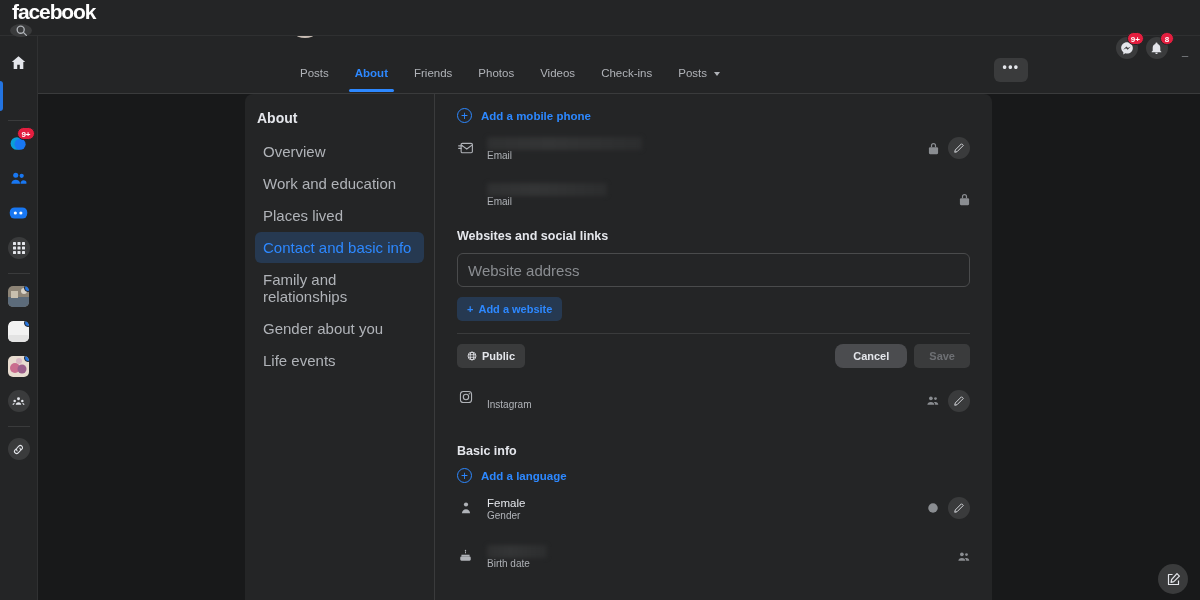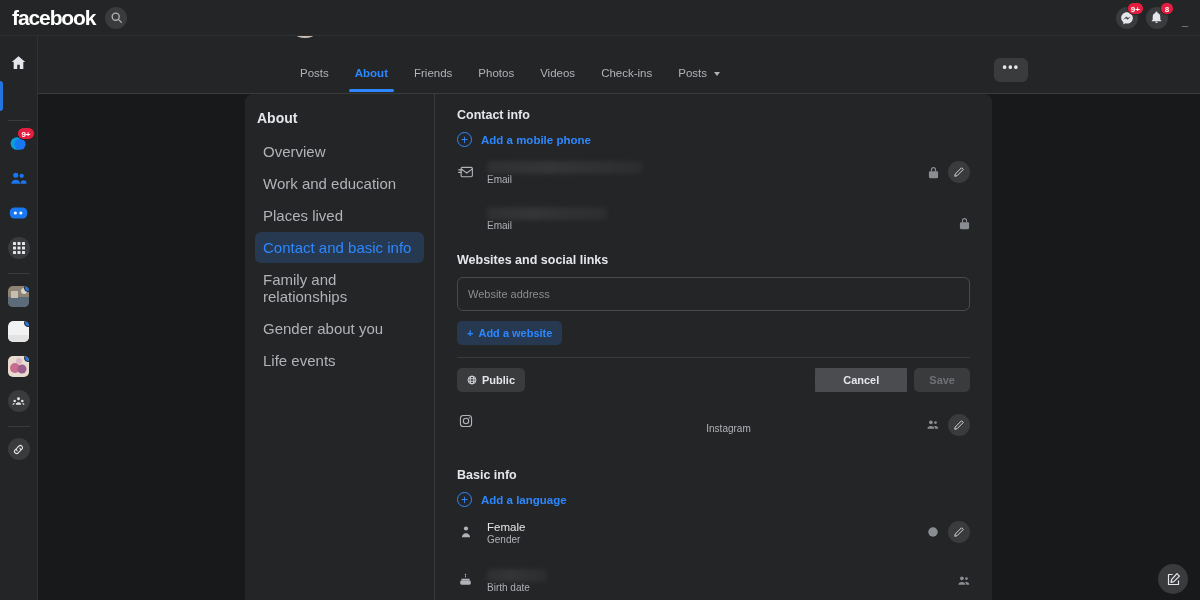--- a/index.html
+++ b/index.html
@@ -10,22 +10,23 @@
     overflow: hidden;
     color: #e4e6eb;
   }
   body { position: relative; }
 
   
   .topbar {
     position: absolute; top: 0; left: 0; width: 1200px; height: 36px;
     background: #242526;
     border-bottom: 1px solid #2f3031;
-    display: flex; align-items: center;
+    display: flex; 
     z-index: 40;
+    flex-direction: column;
   }
   .fb-logo {
     margin-left: 12px;
     font-size: 21px; font-weight: bold; letter-spacing: -1.1px;
     color: #ffffff;
   }
   .search-btn {
     margin-left: 10px;
     width: 22px; height: 22px; border-radius: 50%;
     background: #3a3b3c;
@@ -219,21 +220,21 @@
     width: 22px; height: 22px; border-radius: 50%;
     background: #3a3b3c;
     display: flex; align-items: center; justify-content: center;
   }
 
   .website-input {
     width: 100%; height: 34px;
     background: transparent;
     border: 1px solid #4a4b4c; border-radius: 6px;
     padding: 0 10px;
-    color: #b0b3b8; font-size: 11px;
+    color: #b0b3b8; font-size: 15px;
     font-family: "Liberation Sans", sans-serif;
     outline: none;
   }
   .website-input::placeholder { color: #8a8d91; }
   .add-website-btn {
     display: inline-flex; align-items: center; gap: 5px;
     background: #263951; color: #2d88ff;
     border: none; border-radius: 5px;
     padding: 6px 10px; margin-top: 10px;
     font-size: 11px; font-weight: bold;
@@ -247,22 +248,22 @@
     display: inline-flex; align-items: center; gap: 5px;
     background: #3a3b3c; color: #e4e6eb;
     border: none; border-radius: 5px;
     padding: 6px 10px;
     font-size: 11px; font-weight: bold;
     font-family: "Liberation Sans", sans-serif;
   }
   .btn-group { display: flex; gap: 7px; }
   .btn-cancel {
     background: #4b4c4f; color: #e4e6eb;
-    border: none; border-radius: 1px;
-    padding: 6px 28px; font-size: 11px; font-weight: bold;
+    border: none; border-radius: 8px;
+    padding: 6px 18px; font-size: 11px; font-weight: bold;
     font-family: "Liberation Sans", sans-serif;
   }
   .btn-save {
     background: #3a3b3c; color: #6e7074;
     border: none; border-radius: 5px;
     padding: 6px 15px; font-size: 11px; font-weight: bold;
     font-family: "Liberation Sans", sans-serif;
   }
 
   .fab {
@@ -445,21 +446,20 @@
     <div class="about-item">Places lived</div>
     <div class="about-item active">Contact and basic info</div>
     <div class="about-item">Family and relationships</div>
     <div class="about-item">Gender about you</div>
     <div class="about-item">Life events</div>
   </div>
 
   <div class="card-right">
 
     
-    <div class="sec-title">Contact info</div>
 
     <div class="add-row">
       <span class="plus-circ">+</span>
       <span class="add-link">Add a mobile phone</span>
     </div>
 
     <div class="info-row">
       <span class="info-icon">
         <svg width="15" height="12" viewBox="0 0 24 19" fill="none" stroke="#b0b3b8" stroke-width="1.8">
           <rect x="5" y="2" width="18" height="15" rx="2"></rect>
@@ -520,21 +520,21 @@
         </span>
         <span>Public</span>
       </button>
       <div class="btn-group">
         <button class="btn-cancel">Cancel</button>
         <button class="btn-save">Save</button>
       </div>
     </div>
 
     
-    <div class="info-row" style="margin-top:18px;text-align:center;">
+    <div class="info-row" style="margin-top:18px;">
       <span class="info-icon">
         <svg width="14" height="14" viewBox="0 0 24 24" fill="none" stroke="#b0b3b8" stroke-width="1.9">
           <rect x="2.5" y="2.5" width="19" height="19" rx="5"></rect>
             <circle cx="12" cy="12" r="4.6"></circle>
             <circle cx="17.6" cy="6.4" r="1.1" fill="#b0b3b8" stroke="none"></circle>
         </svg>
       </span>
       <div class="info-value"></div>
       <div class="info-label">Instagram</div>
       <div class="row-actions" style="top:4px;">

